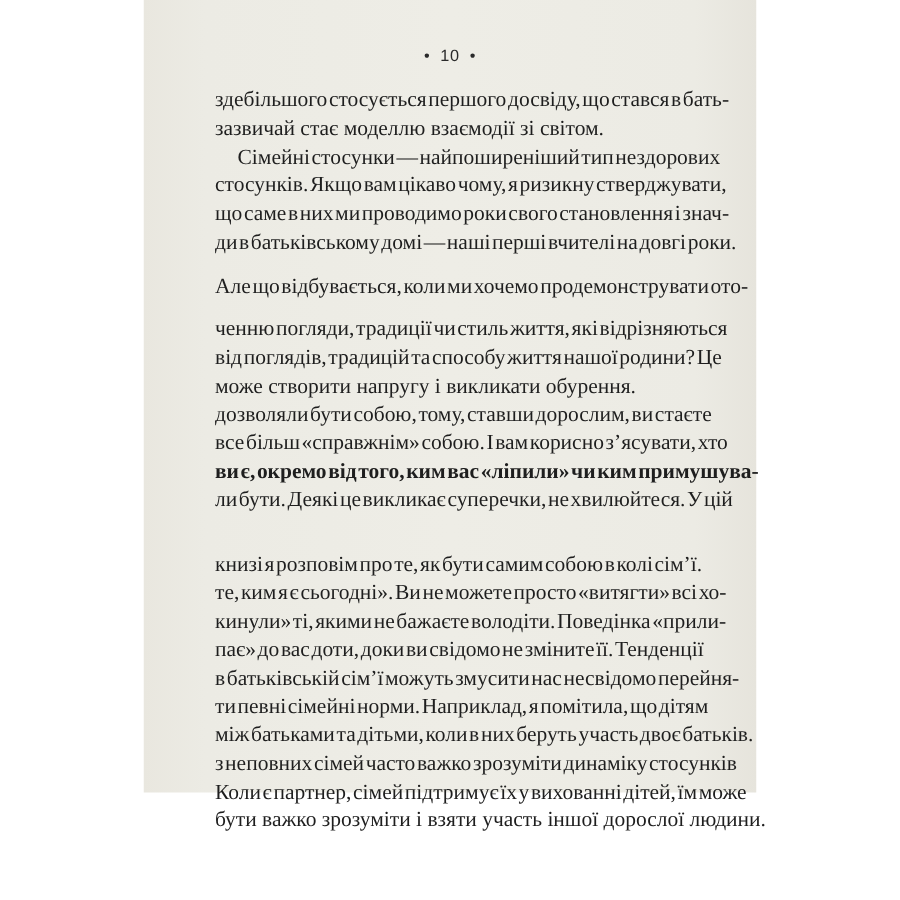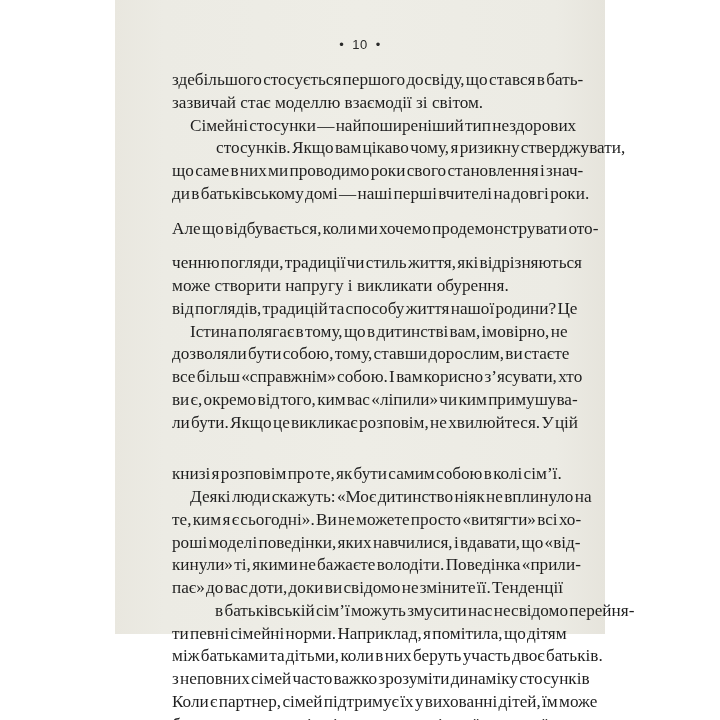--- a/index.html
+++ b/index.html
@@ -69,45 +69,42 @@
 
   <div class="text">
 
     <div>
       <span class="line" style="word-spacing: -3px;">здебільшого стосується першого досвіду, що стався в бать-</span>
       <span class="line last">зазвичай стає моделлю взаємодії зі світом.</span>
     </div>
 
     <div>
       <span class="line indent" style="word-spacing: -3px;">Сімейні стосунки — найпоширеніший тип нездорових</span>
-      <span class="line" style="word-spacing: -3px; margin-left: 44px;">стосунків. Якщо вам цікаво чому, я ризикну стверджувати,</span>
+      <span class="line" style="word-spacing: -3px;">стосунків. Якщо вам цікаво чому, я ризикну стверджувати,</span>
       <span class="line" style="word-spacing: -3px;">що саме в них ми проводимо роки свого становлення і знач-</span>
       <span class="line" style="word-spacing: -3px;">ди в батьківському домі — наші перші вчителі на довгі роки.</span>
       <span class="line" style="word-spacing: -3px; margin-top: 12px;">Але що відбувається, коли ми хочемо продемонструвати ото-</span>
       <span class="line" style="word-spacing: -3px; margin-top: 12px;">ченню погляди, традиції чи стиль життя, які відрізняються</span>
+      <span class="line" style="word-spacing: -3px;">від поглядів, традицій та способу життя нашої родини? Це</span>
       <span class="line last">може створити напругу і викликати обурення.</span>
-      <span class="line" style="word-spacing: -3px;">від поглядів, традицій та способу життя нашої родини? Це</span>
     </div>
 
     <div>
-      <span class="line indent" style="word-spacing: -3px;">Істина полягає в тому, що в дитинстві вам, імовірно, не</span>
       <span class="line" style="word-spacing: -3px;">дозволяли бути собою, тому, ставши дорослим, ви стаєте</span>
       <span class="line" style="word-spacing: -3px;">все більш «справжнім» собою. І вам корисно з’ясувати, хто</span>
-      <span class="line" style="word-spacing: -3px;">ви є, окремо від того, ким вас «ліпили» чи ким примушува-</span>
-      <span class="line" style="word-spacing: -3px;">ли бути. Якщо це викликає розповім, не хвилюйтеся. У цій</span>
+      <span class="line" style="word-spacing: -3px; font-weight: bold;">ви є, окремо від того, ким вас «ліпили» чи ким примушува-</span>
+      <span class="line" style="word-spacing: -3px;">ли бути. Деякі це викликає суперечки, не хвилюйтеся. У цій</span>
       <span class="line" style="word-spacing: -3px; margin-top: 29px;">книзі я розповім про те, як бути самим собою в колі сім’ї.</span>
     </div>
 
     <div>
-      <span class="line indent" style="word-spacing: -3px;">Деякі люди скажуть: «Моє дитинство ніяк не вплинуло на</span>
       <span class="line" style="word-spacing: -3px;">те, ким я є сьогодні». Ви не можете просто «витягти» всі хо-</span>
-      <span class="line" style="word-spacing: -3px;">роші моделі поведінки, яких навчилися, і вдавати, що «від-</span>
       <span class="line" style="word-spacing: -3px;">кинули» ті, якими не бажаєте володіти. Поведінка «прили-</span>
       <span class="line" style="word-spacing: -3px; font-family: Liberation Serif, serif;">пає» до вас доти, доки ви свідомо не зміните її. Тенденції</span>
-      <span class="line" style="word-spacing: -3px; margin-left: 43px;">в батьківській сім’ї можуть змусити нас несвідомо перейня-</span>
+      <span class="line" style="word-spacing: -3px;">в батьківській сім’ї можуть змусити нас несвідомо перейня-</span>
       <span class="line" style="word-spacing: -3px;">ти певні сімейні норми. Наприклад, я помітила, що дітям</span>
       <span class="line" style="word-spacing: -3px;">між батьками та дітьми, коли в них беруть участь двоє батьків.</span>
       <span class="line" style="word-spacing: -3px;">з неповних сімей часто важко зрозуміти динаміку стосунків</span>
       <span class="line" style="word-spacing: -3px;">Коли є партнер, сімей підтримує їх у вихованні дітей, їм може</span>
       <span class="line last">бути важко зрозуміти і взяти участь іншої дорослої людини.</span>
     </div>
 
   </div>
 </div>
 

